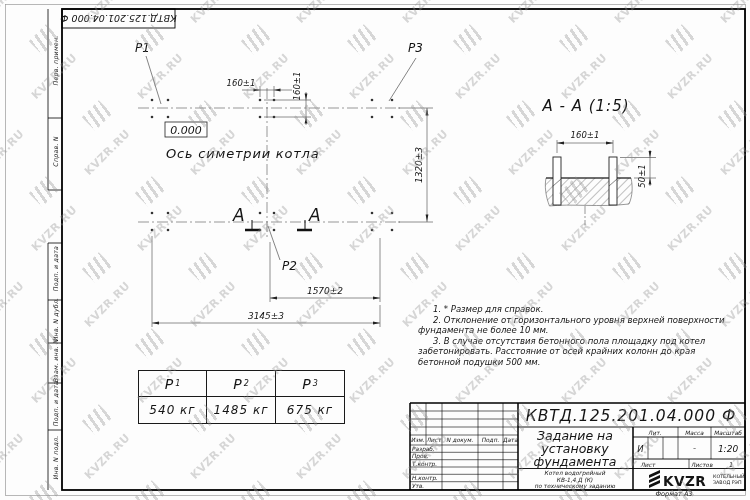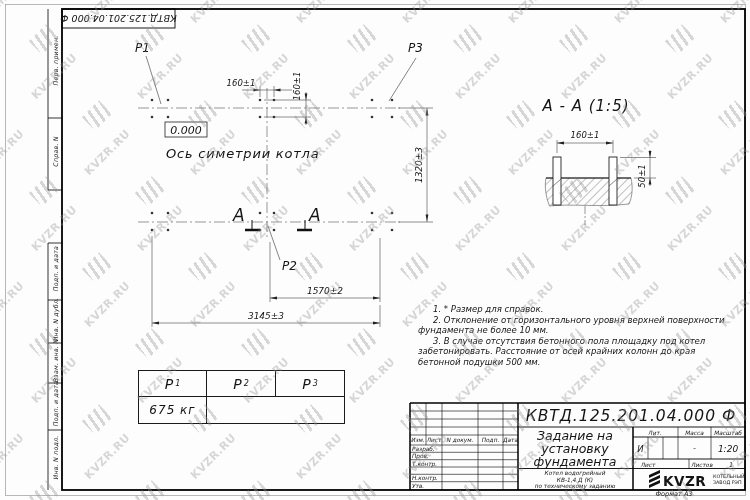--- a/index.html
+++ b/index.html
@@ -221,20 +221,22 @@
         <sub>1</sub>
       </div>
     <div class="cell hd">
         <span>P</span>
         <sub>2</sub>
       </div>
     <div class="cell hd">
         <span>P</span>
         <sub>3</sub>
       </div>
+    <div class="cell">540 кг</div>
+    <div class="cell">1485 кг</div>
     <div class="cell">675 кг</div>
   </div>
 
   <div id="watermarks">
       <div class="wm-text" style="left: -28px; top: -6px;">KVZR.RU</div>
       <div class="wm-logo" style="left: 32px; top: 30px;"></div>
       <div class="wm-text" style="left: 78px; top: -6px;">KVZR.RU</div>
       <div class="wm-logo" style="left: 138px; top: 30px;"></div>
       <div class="wm-text" style="left: 184px; top: -6px;">KVZR.RU</div>
       <div class="wm-logo" style="left: 244px; top: 30px;"></div>

